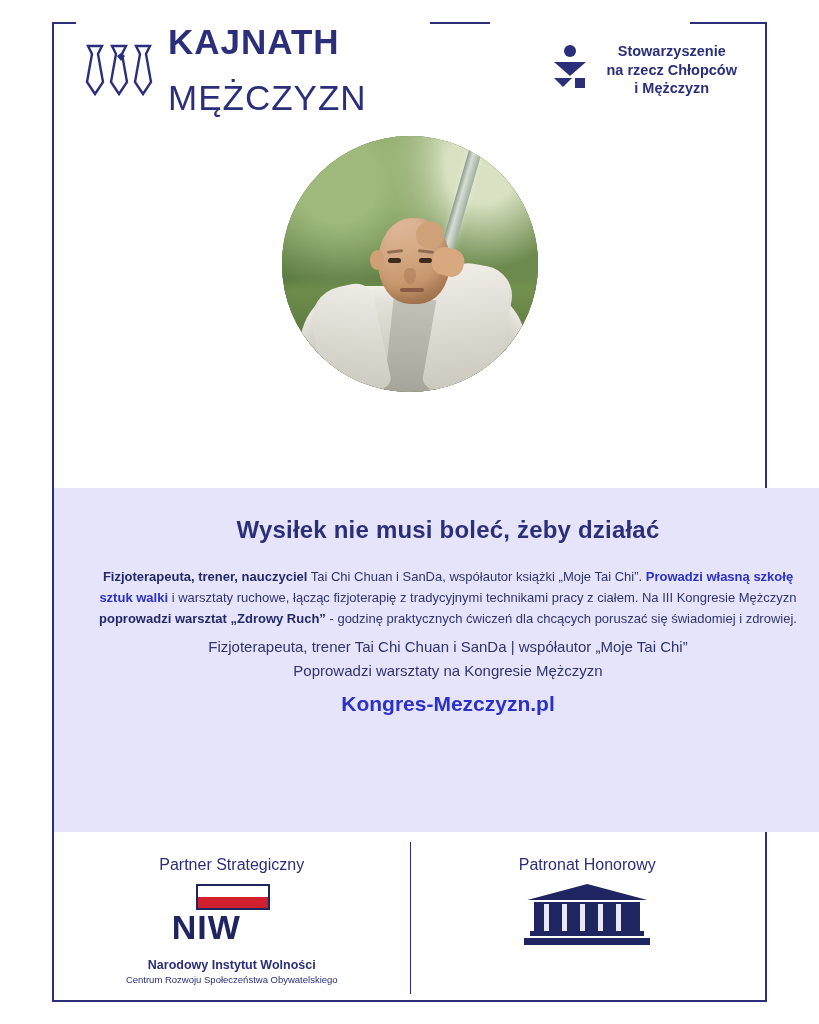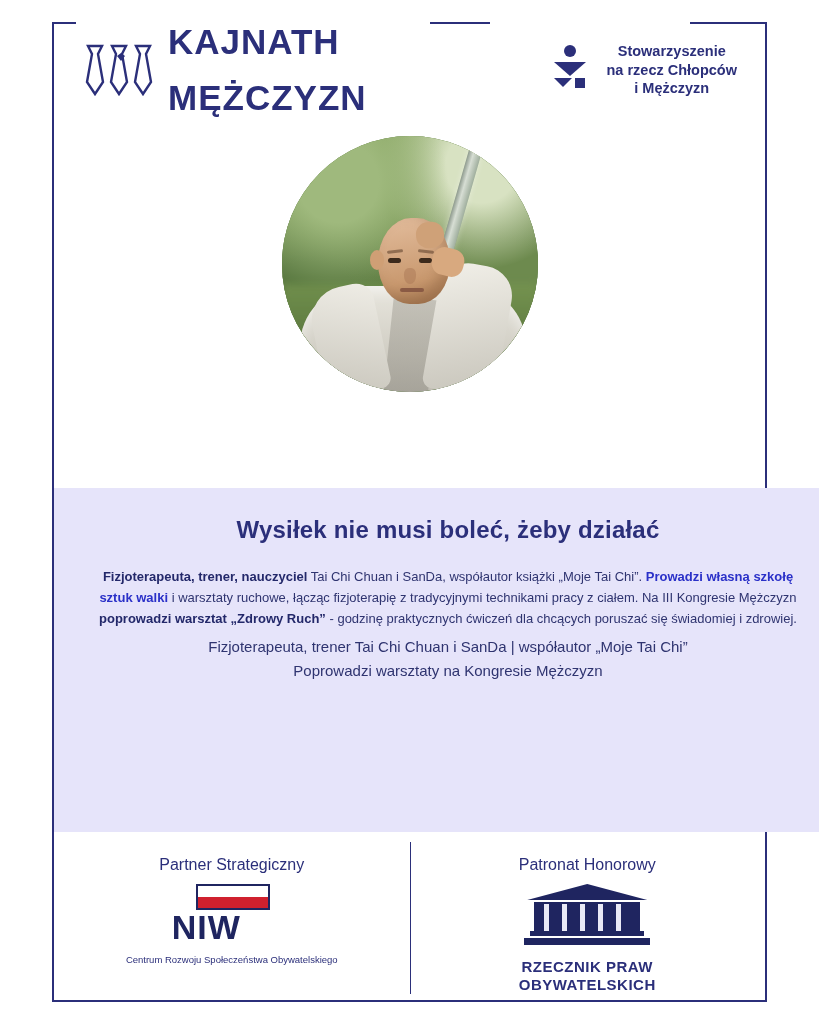--- a/index.html
+++ b/index.html
@@ -67,21 +67,21 @@
   }
   .kongres-text .l1 {
     font-size: 35px;
     font-weight: bold;
     letter-spacing: 1px;
     color: #2b2f7a;
     display: block;
   }
   .kongres-text .l2 {
     font-size: 35px;
-    font-weight: bold;
+    font-weight: normal;
     letter-spacing: 1px;
     color: #2b2f7a;
     display: block;
     margin-top: 23px;
   }
   .assoc {
     display: flex;
     align-items: center;
     gap: 10px;
     background: #ffffff;
@@ -476,47 +476,45 @@
 
   <div class="content">
     <div class="tagline">Wysiłek nie musi boleć, żeby działać</div>
 
     <div class="para">
       <b>Fizjoterapeuta, trener, nauczyciel</b><span> Tai Chi Chuan i SanDa, współautor książki „Moje Tai Chi”. </span><span class="hl">Prowadzi własną szkołę sztuk walki</span><span> i warsztaty ruchowe, łącząc fizjoterapię z tradycyjnymi technikami pracy z ciałem. Na III Kongresie Mężczyzn </span><b>poprowadzi warsztat „Zdrowy Ruch”</b><span> - godzinę praktycznych ćwiczeń dla chcących poruszać się świadomiej i zdrowiej.</span>
     </div>
 
     <div class="role">Fizjoterapeuta, trener Tai Chi Chuan i SanDa | współautor „Moje Tai Chi”</div>
     <div class="role">Poprowadzi warsztaty na Kongresie Mężczyzn</div>
+    <div class="site">Kongres-Mezczyzn.pl</div>
   </div>
 
   <div class="footer">
     <div class="divider"></div>
 
     <div class="partner">
       <div class="partner-title">Partner Strategiczny</div>
       <div class="niw-logo">
         <div class="niw-flag"></div>
         <div class="niw-letters">NIW</div>
       </div>
+      <div class="niw-caption">Narodowy Instytut Wolności</div>
       <div class="niw-subcaption">Centrum Rozwoju Społeczeństwa Obywatelskiego</div>
     </div>
 
     <div class="partner">
       <div class="partner-title">Patronat Honorowy</div>
       <div class="rpo-logo">
         <div class="rpo-roof"></div>
         <div class="rpo-body"></div>
         <div class="rpo-col" style="left:32px;"></div>
         <div class="rpo-col" style="left:50px;"></div>
         <div class="rpo-col" style="left:68px;"></div>
         <div class="rpo-col" style="left:86px;"></div>
         <div class="rpo-col" style="left:104px;"></div>
         <div class="rpo-base2"></div>
         <div class="rpo-base"></div>
       </div>
-      <div class="rpo-caption">
-        <span>RZECZNIK PRAW</span><br>
-        <span>OBYWATELSKICH</span>
-      </div>
     </div>
   </div>
 
 </div>
 
 </body></html>

